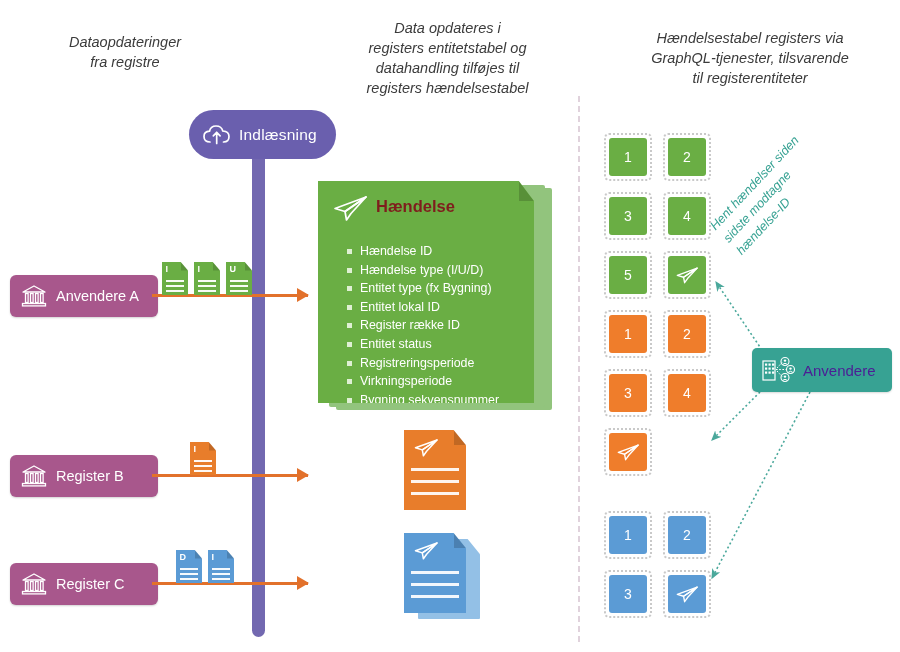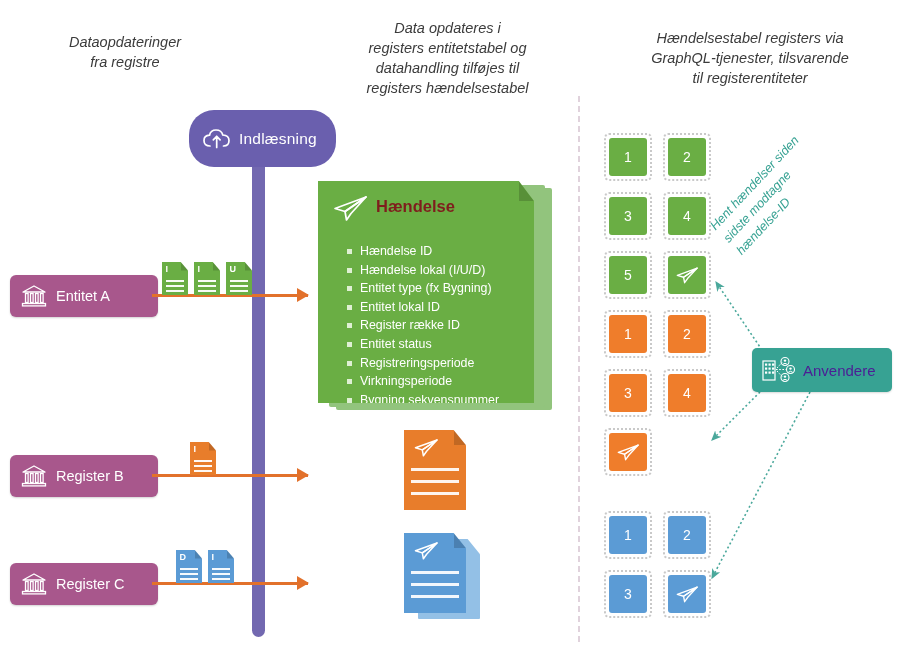--- a/index.html
+++ b/index.html
@@ -11,21 +11,21 @@
   .col-head{font-style:italic;font-size:14.5px;line-height:20px;text-align:center;color:#3b3b3b;}
   #head-left{left:20px;top:32px;width:210px;}
   #head-mid{left:330px;top:18px;width:235px;}
   #head-right{left:600px;top:28px;width:300px;}
 
   
   #divider{left:578px;top:96px;width:0;height:546px;border-left:2px dashed #e0d2dc;}
 
   
   #pipe-bar{left:252px;top:150px;width:13px;height:487px;background:#7268b0;border-radius:7px;}
-  #pipe-pill{left:189px;top:110px;width:147px;height:57px;background:#6a5fae;border-radius:25px;
+  #pipe-pill{left:189px;top:110px;width:147px;height:49px;background:#6a5fae;border-radius:25px;
              display:flex;align-items:center;gap:7px;padding-left:13px;box-sizing:border-box;}
   #pipe-pill .pill-label{color:#fff;font-size:15.5px;letter-spacing:.2px;}
 
   
   .reg-box{width:148px;height:42px;background:#a8578c;border-radius:6px;
            display:flex;align-items:center;gap:9px;padding-left:11px;box-sizing:border-box;
            box-shadow:0 1px 2px rgba(0,0,0,.18);}
   .reg-box .reg-label{color:#fff;font-size:14.5px;}
   #reg-a{left:10px;top:275px;}
   #reg-b{left:10px;top:455px;}
@@ -129,21 +129,21 @@
   <span>
     <svg width="26" height="24" viewBox="0 0 26 24">
       <path d="M13 2 L24 8 L2 8 Z" fill="none" stroke="#fff" stroke-width="1.4" stroke-linejoin="round"></path>
       <rect x="4.5" y="9.5" width="2.6" height="9" fill="none" stroke="#fff" stroke-width="1.3"></rect>
       <rect x="9.5" y="9.5" width="2.6" height="9" fill="none" stroke="#fff" stroke-width="1.3"></rect>
       <rect x="14.5" y="9.5" width="2.6" height="9" fill="none" stroke="#fff" stroke-width="1.3"></rect>
       <rect x="19.5" y="9.5" width="2.6" height="9" fill="none" stroke="#fff" stroke-width="1.3"></rect>
       <rect x="1.5" y="19.5" width="23" height="2.4" fill="none" stroke="#fff" stroke-width="1.3"></rect>
     </svg>
   </span>
-  <span class="reg-label">Entitet A</span>
+  <span class="reg-label">Anvendere A</span>
 </div>
 <div class="abs reg-box" id="reg-b">
   <span>
     <svg width="26" height="24" viewBox="0 0 26 24">
       <path d="M13 2 L24 8 L2 8 Z" fill="none" stroke="#fff" stroke-width="1.4" stroke-linejoin="round"></path>
       <rect x="4.5" y="9.5" width="2.6" height="9" fill="none" stroke="#fff" stroke-width="1.3"></rect>
       <rect x="9.5" y="9.5" width="2.6" height="9" fill="none" stroke="#fff" stroke-width="1.3"></rect>
       <rect x="14.5" y="9.5" width="2.6" height="9" fill="none" stroke="#fff" stroke-width="1.3"></rect>
       <rect x="19.5" y="9.5" width="2.6" height="9" fill="none" stroke="#fff" stroke-width="1.3"></rect>
       <rect x="1.5" y="19.5" width="23" height="2.4" fill="none" stroke="#fff" stroke-width="1.3"></rect>
@@ -224,21 +224,21 @@
   <div class="fold"></div>
   <span class="plane-big">
     <svg width="36" height="28" viewBox="0 0 36 28">
       <path d="M34 2 L3 13.5 L13 16.5 Z" fill="none" stroke="#fff" stroke-width="1.7" stroke-linejoin="round"></path>
       <path d="M34 2 L13 16.5 L14.5 25 L19 18.5 Z" fill="none" stroke="#fff" stroke-width="1.7" stroke-linejoin="round"></path>
     </svg>
   </span>
   <div class="h-title">Hændelse</div>
   <ul>
     <li>Hændelse ID</li>
-    <li>Hændelse lokal (I/U/D)</li>
+    <li>Hændelse type (I/U/D)</li>
     <li>Entitet type (fx Bygning)</li>
     <li>Entitet lokal ID</li>
     <li>Register række ID</li>
     <li>Entitet status</li>
     <li>Registreringsperiode</li>
     <li>Virkningsperiode</li>
     <li>Bygning sekvensnummer</li>
   </ul>
 </div>
 

